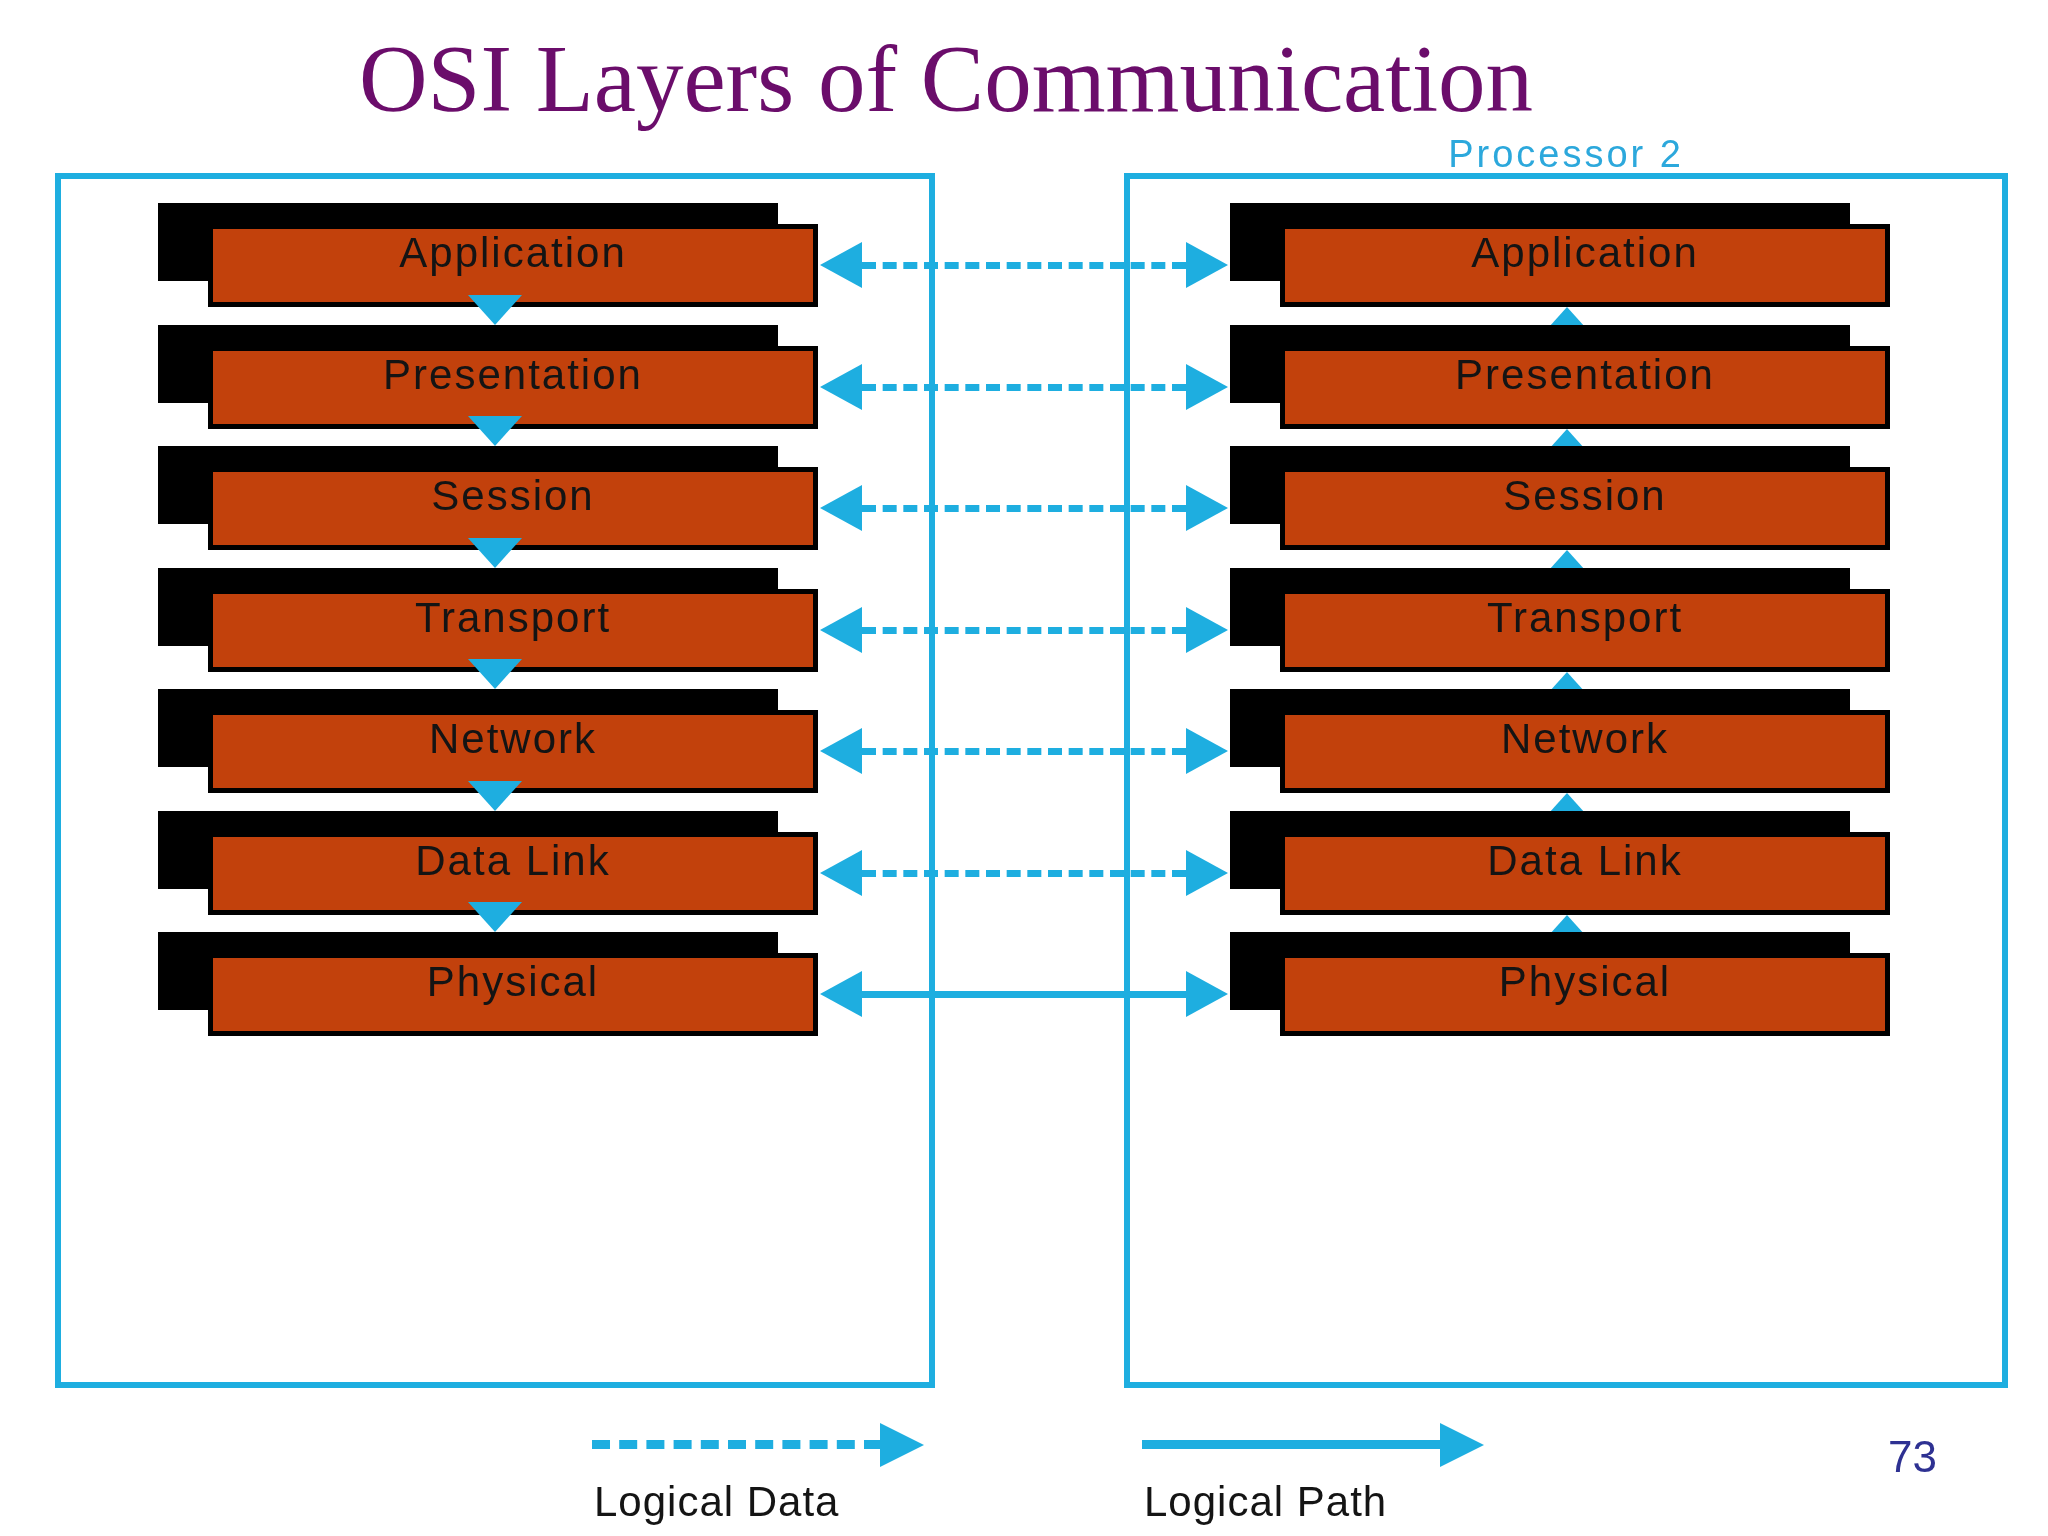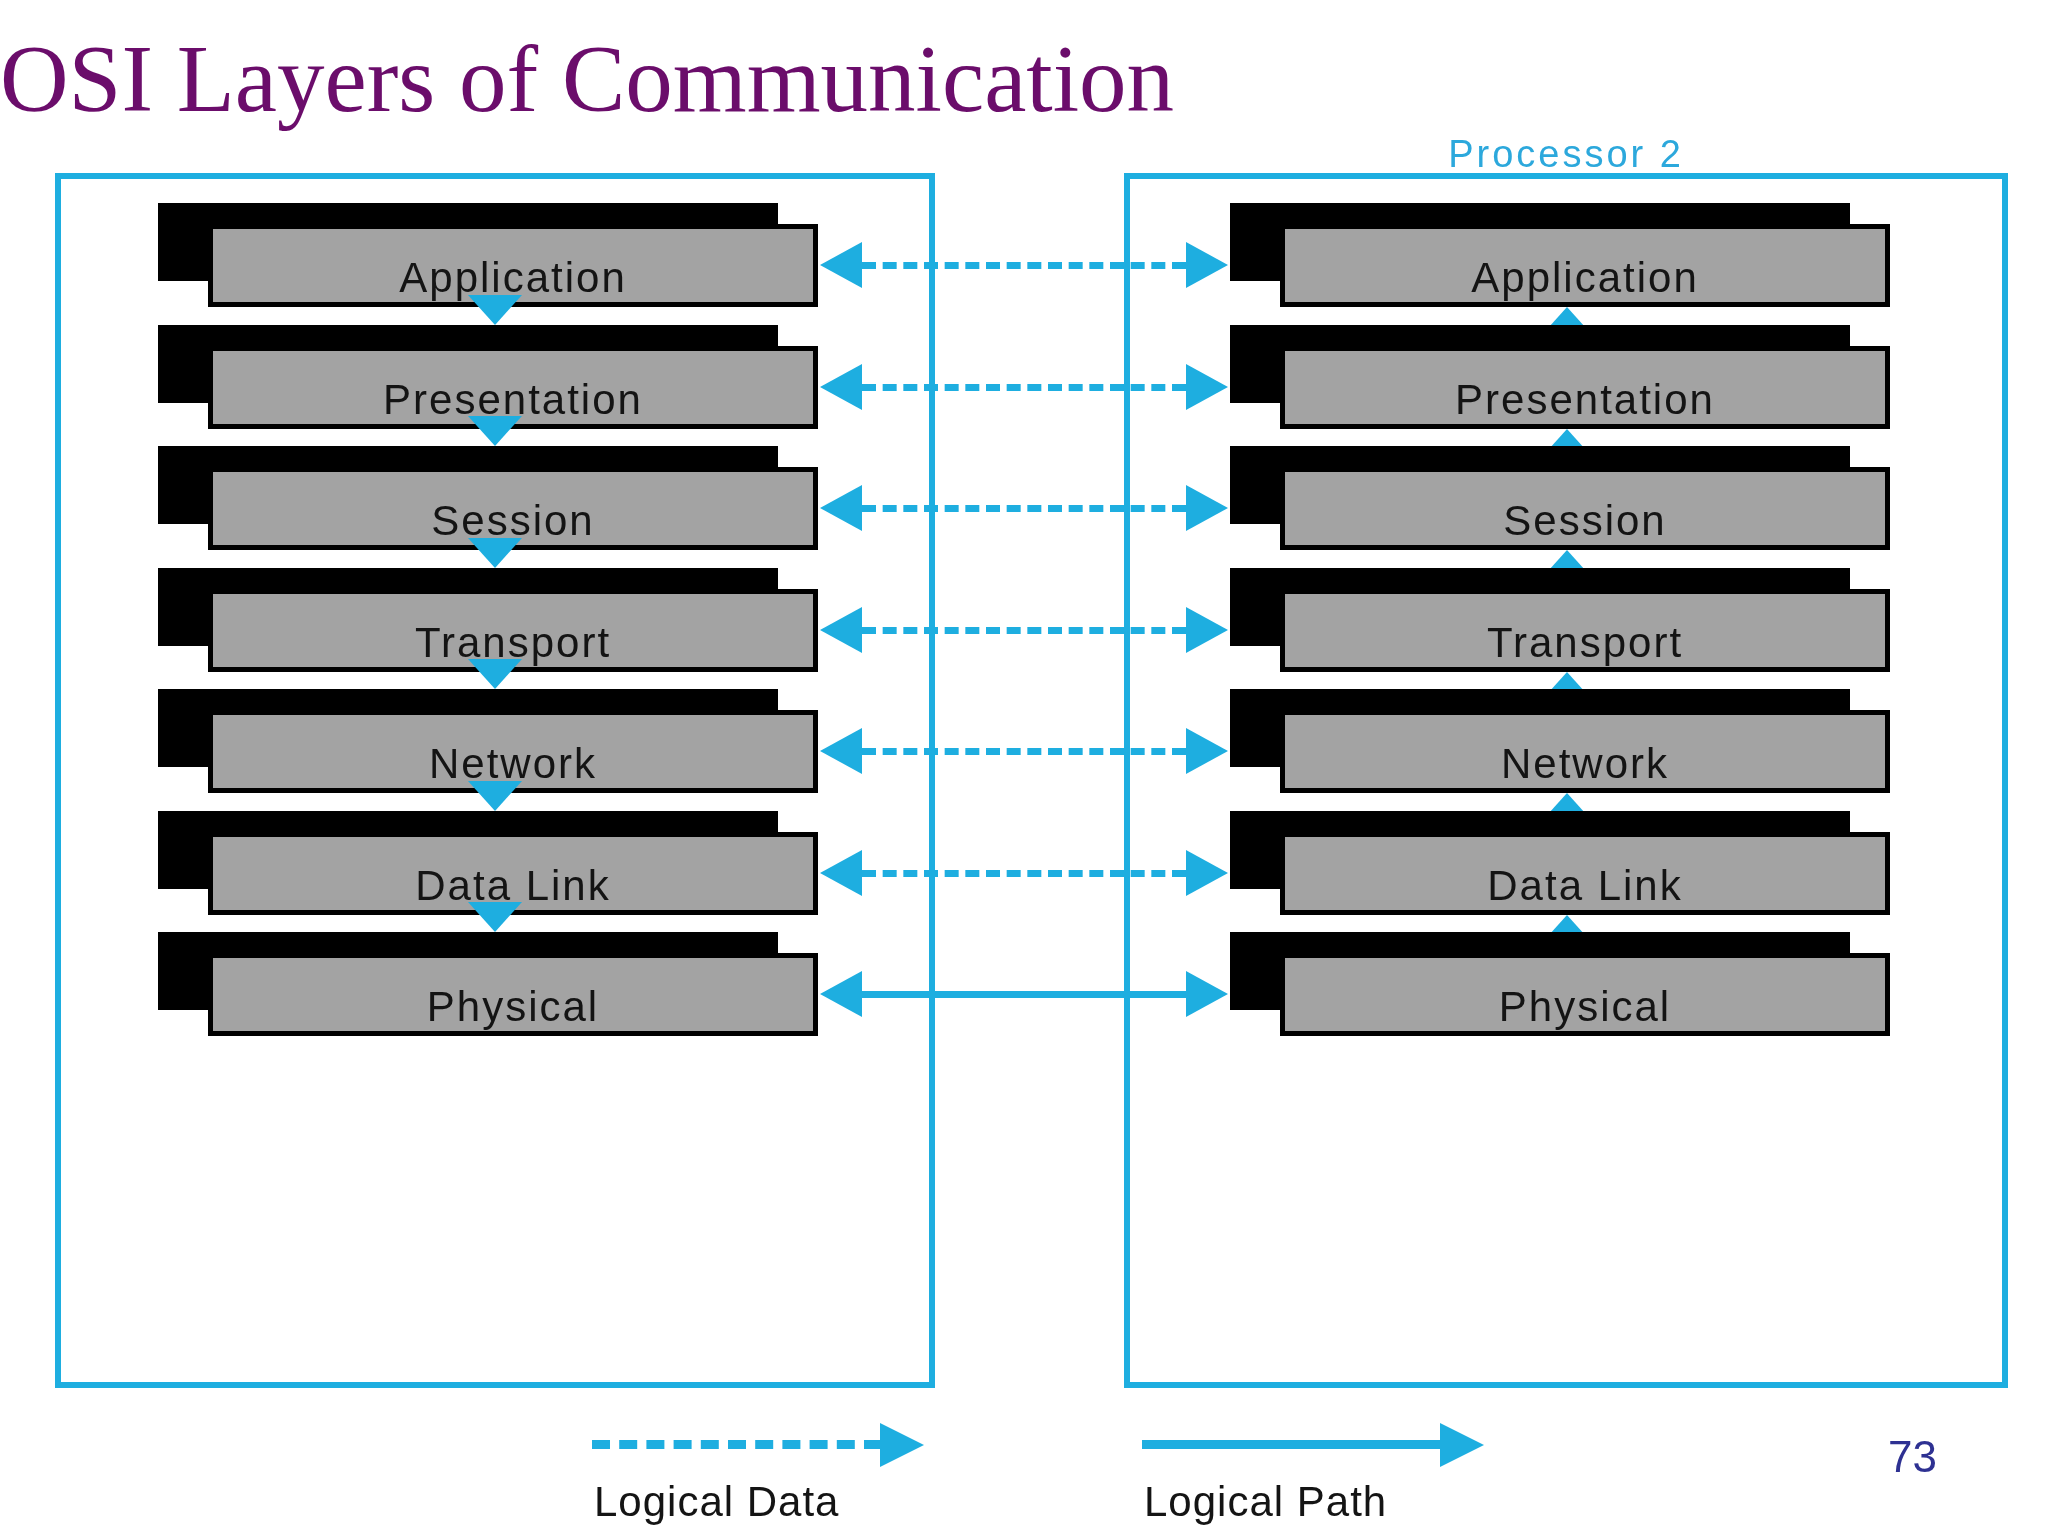--- a/index.html
+++ b/index.html
@@ -8,21 +8,21 @@
     background:#ffffff;
     font-family:"Liberation Sans",sans-serif;
     overflow:hidden;
     position:relative;
   }
   #slide{position:absolute;left:0;top:0;width:2048px;height:1536px;}
 
   
   #title{
     position:absolute;left:0;top:30px;width:1892px;
-    text-align:left;
+    text-align:center;
     font-family:"Liberation Serif",serif;
     font-size:95px;
     line-height:1.05;
     color:#6b0d6b;
     letter-spacing:0px;
     white-space:nowrap;
   }
 
   
   .proc-caption{
@@ -53,24 +53,24 @@
     width:660px;height:110px;
   }
   .layer .shadow{
     position:absolute;left:0;top:0;
     width:620px;height:78px;
     background:#000000;
   }
   .layer .face{
     position:absolute;left:50px;top:21px;
     width:610px;height:83px;
-    background:#a3a3a3;
+    background:#c2410c;
     border:5px solid #000000;
     box-sizing:border-box;
-    display:flex;align-items:flex-end;justify-content:center;
+    display:flex;align-items:flex-start;justify-content:center;
   }
   .layer .face span{
     font-family:"Liberation Sans",sans-serif;
     font-size:42px;
     letter-spacing:2px;
     color:#141414;
     white-space:nowrap;
   }
 
   

